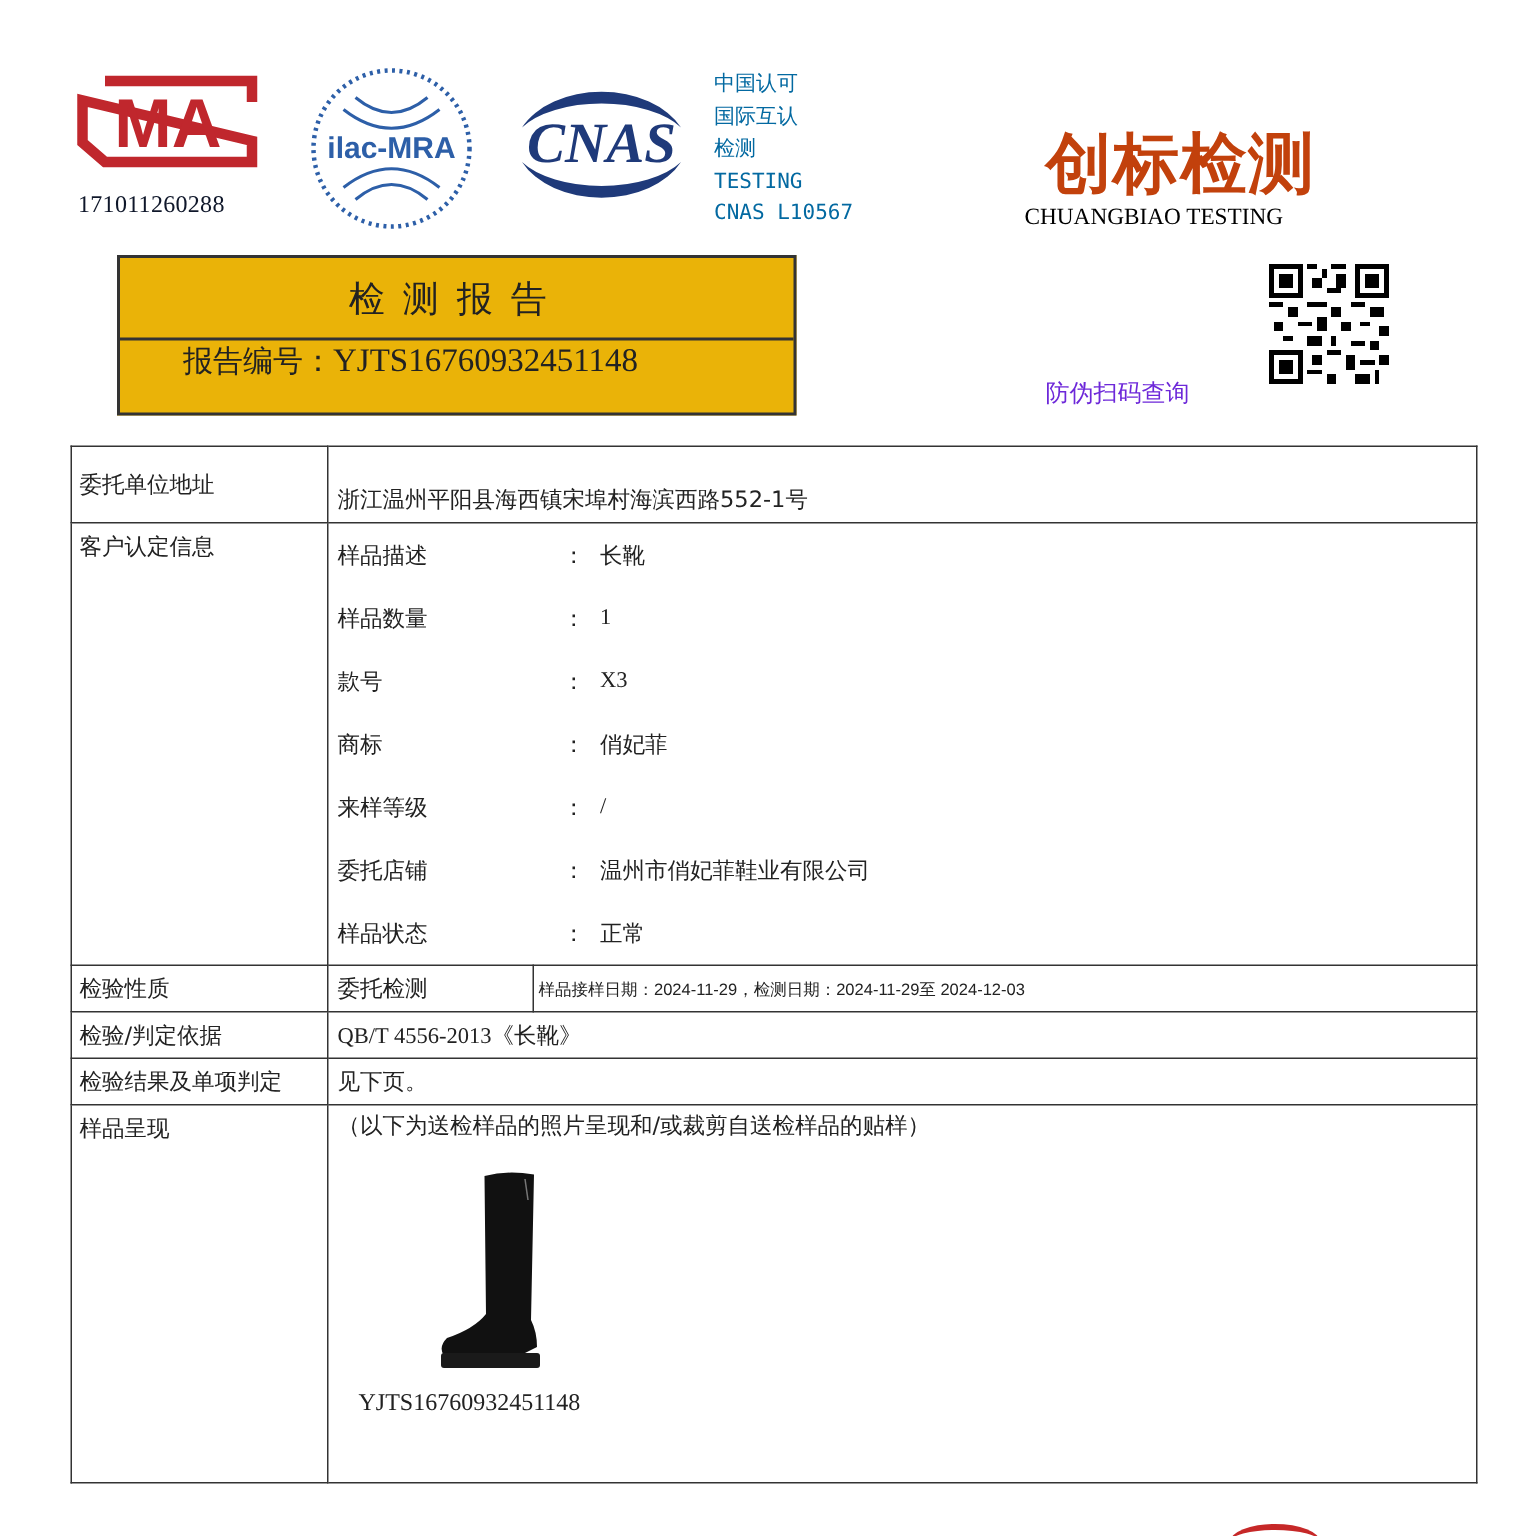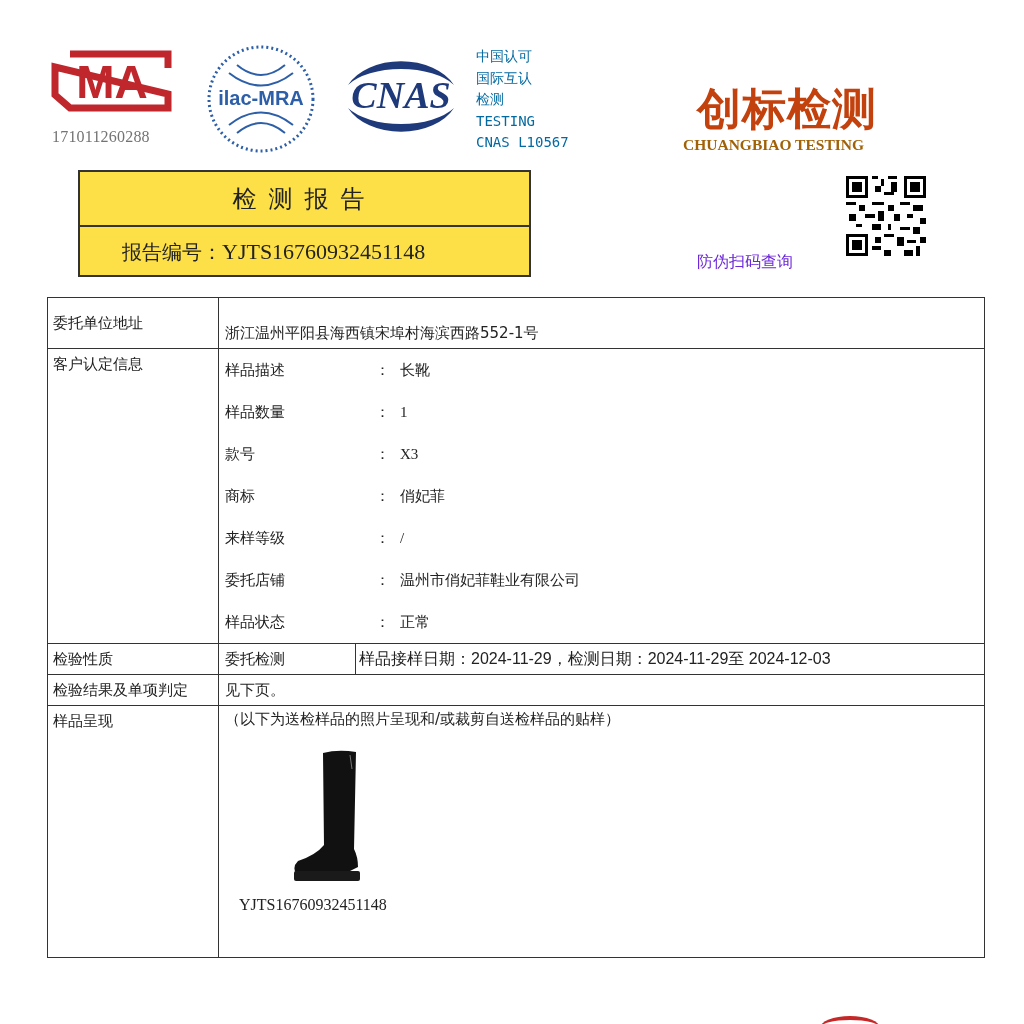--- a/index.html
+++ b/index.html
@@ -1,57 +1,57 @@
 <!DOCTYPE html>
 <html><head>
 <meta charset="utf-8">
 <style>
   html, body { margin: 0; padding: 0; background: #ffffff; }
   body { width: 1024px; height: 1024px; position: relative; overflow: hidden;
          font-family: "DejaVu Serif", "Liberation Serif", serif; color: #222; }
 
   
   .cma { position: absolute; left: 50px; top: 50px; width: 125px; height: 62px; }
-  .cma-num { position: absolute; left: 52px; top: 128px; font-size: 16px; color: #737373;
+  .cma-num { position: absolute; left: 52px; top: 128px; font-size: 16px; color: #0f172a;
              font-family: "Liberation Serif", serif; letter-spacing: 0.2px; }
   .ilac { position: absolute; left: 205px; top: 43px; width: 112px; height: 112px; }
   .cnas { position: absolute; left: 338px; top: 50px; width: 126px; height: 92px; }
   .cnas-text { position: absolute; left: 476px; top: 46px; font-size: 14px; line-height: 21.5px;
                color: #0369a1; font-family: "DejaVu Sans Mono", "Liberation Mono", monospace; }
   .cnas-text div { white-space: nowrap; }
   .brand-cn { position: absolute; left: 697px; top: 80px; font-size: 44px; font-weight: bold;
               font-family: "DejaVu Sans", sans-serif; letter-spacing: 1px; color: #c2410c; }
-  .brand-en { position: absolute; left: 683px; top: 136px; font-size: 15.5px; font-weight: bold;
-              font-family: "Liberation Serif", serif; color: #a16207; }
+  .brand-en { position: absolute; left: 683px; top: 136px; font-size: 15.5px; font-weight: normal;
+              font-family: "Liberation Serif", serif; color: #000000; }
 
   
   .title-box { position: absolute; left: 78px; top: 170px; width: 453px; height: 107px;
-               border: 2px solid #333; background: #fde047; box-sizing: border-box; }
+               border: 2px solid #333; background: #eab308; box-sizing: border-box; }
   .title-box .t1 { height: 53px; border-bottom: 2px solid #333; display: flex;
                    align-items: center; justify-content: center; font-size: 24px;
                    letter-spacing: 12px; font-family: "DejaVu Sans", sans-serif; color: #222; }
-  .title-box .t2 { height: 52px; display: flex; align-items: center; padding-left: 42px;
+  .title-box .t2 { height: 52px; display: flex; align-items: flex-start; padding-left: 42px;
                    padding-bottom: 2px; box-sizing: border-box; font-size: 20px; color: #222; }
   .title-box .t2 .lab { font-family: "DejaVu Sans", sans-serif; }
   .title-box .t2 .val { font-family: "Liberation Serif", serif; font-size: 22px; }
 
   .qr { position: absolute; left: 845px; top: 176px; width: 82px; height: 80px; }
   .qr-label { position: absolute; left: 697px; top: 252px; font-size: 16px; color: #6d28d9;
               font-family: Liberation Serif, serif; }
 
   
   .tbl { position: absolute; left: 47px; top: 297px; width: 938px; border-collapse: collapse;
          font-size: 15px; font-family: "DejaVu Sans", sans-serif; color: #222; }
   .tbl td { border: 1.5px solid #333; padding: 0 6px; vertical-align: top; }
   .tbl .lbl { width: 159px; padding-left: 5px; }
   .row-sm td { height: 30px; vertical-align: middle; }
   .kv { display: grid; grid-template-columns: 150px 1fr; row-gap: 0; }
   .kv .k, .kv .v { height: 42px; display: flex; align-items: center; }
   .kv .v .colon { margin-right: 10px; }
-  .dates { font-family: "Liberation Sans", sans-serif; font-size: 16px; }
+  .dates { font-family: "Liberation Sans", sans-serif; font-size: 11px; }
   .mono { font-family: "Liberation Serif", serif; }
   .photo-wrap { position: relative; height: 228px; }
   .boot { position: absolute; left: 65px; top: 20px; width: 80px; height: 140px; }
   .photo-id { position: absolute; left: 14px; top: 167px; font-size: 16px; font-family: "Liberation Serif", serif; }
   .seal { position: absolute; left: 820px; top: 1016px; width: 60px; height: 20px; border-top: 4px solid #c62828;
           border-radius: 50% 50% 0 0; }
 </style>
 </head>
 <body>
 
@@ -189,20 +189,24 @@
             </div>
       </div>
     </td>
   </tr>
   <tr class="row-sm">
     <td class="lbl">检验性质</td>
     <td style="width:124px;">委托检测</td>
     <td class="dates" style="padding-left:3px;">样品接样日期：2024-11-29，检测日期：2024-11-29至 2024-12-03</td>
   </tr>
   <tr class="row-sm">
+    <td class="lbl">检验/判定依据</td>
+    <td colspan="2" class="mono">QB/T 4556-2013《长靴》</td>
+  </tr>
+  <tr class="row-sm">
     <td class="lbl" style="white-space:nowrap;">检验结果及单项判定</td>
     <td colspan="2">见下页。</td>
   </tr>
   <tr>
     <td class="lbl" style="padding-top:6px;">样品呈现</td>
     <td colspan="2" style="padding-top:4px;">
       <div>（以下为送检样品的照片呈现和/或裁剪自送检样品的贴样）</div>
       <div class="photo-wrap">
         <svg class="boot" viewBox="0 0 80 140">
           <path d="M33 4 Q48 0 66 3 L64 100 Q68 108 68 118 L60 122 Q40 124 20 126 L6 124 Q2 118 8 112 Q26 106 34 96 Z" fill="#111"></path>

